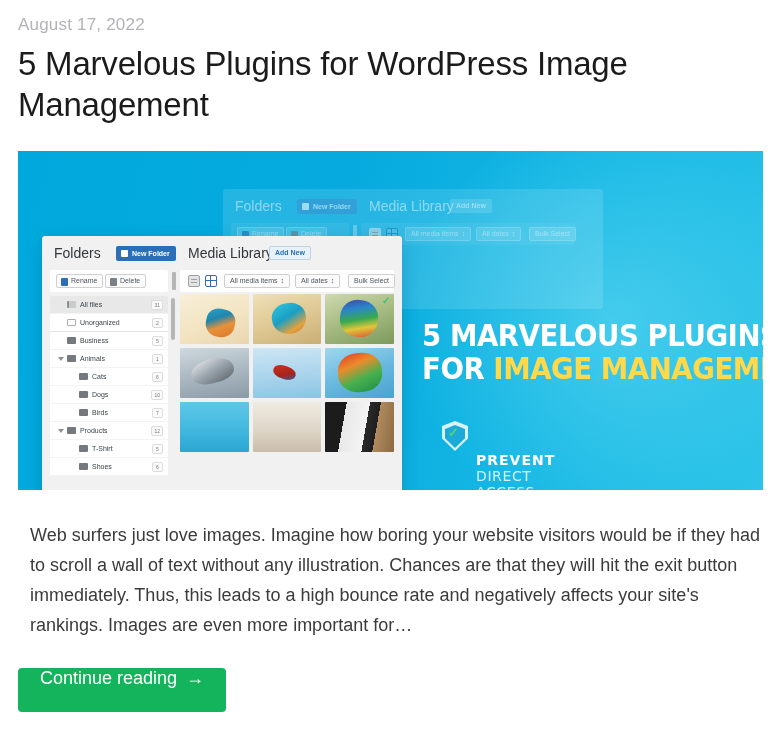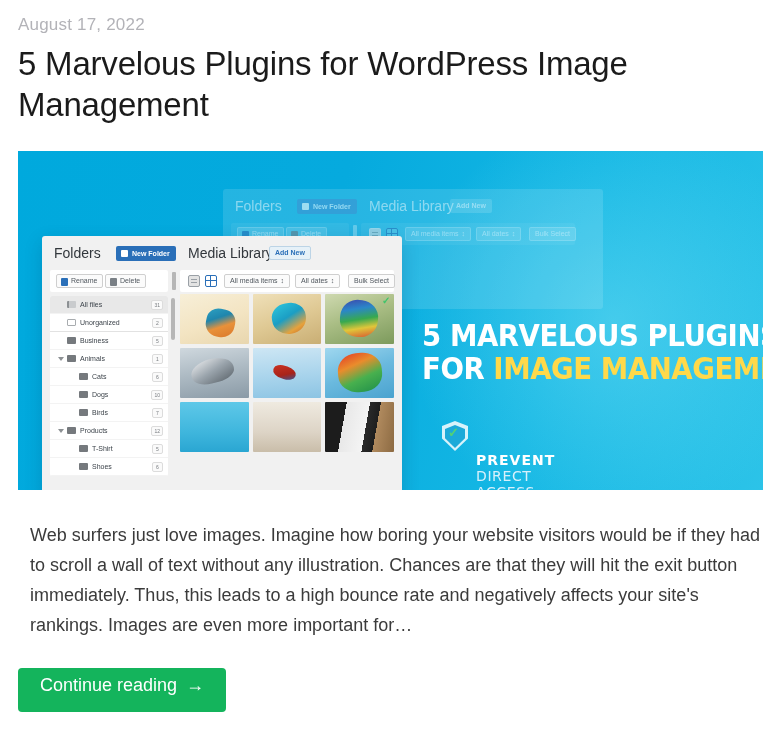--- a/index.html
+++ b/index.html
@@ -385,23 +385,23 @@
     font-size: 18px;
     line-height: 30px;
     color: #3b3b3b;
   }
 
   
   .cta {
     position: absolute;
     left: 18px; top: 668px;
     height: 44px;
-    padding: 16px 22px;
+    padding: 0 22px;
     display: inline-flex;
-    align-items: flex-end;
+    align-items: flex-start;
     border: none;
     border-radius: 4px;
     background: #14b45c;
     color: #ffffff;
     font-family: "Liberation Sans", sans-serif;
     font-size: 18px;
     cursor: pointer;
     white-space: nowrap;
   }
   .cta-arrow { margin-left: 9px; font-size: 18px; }

